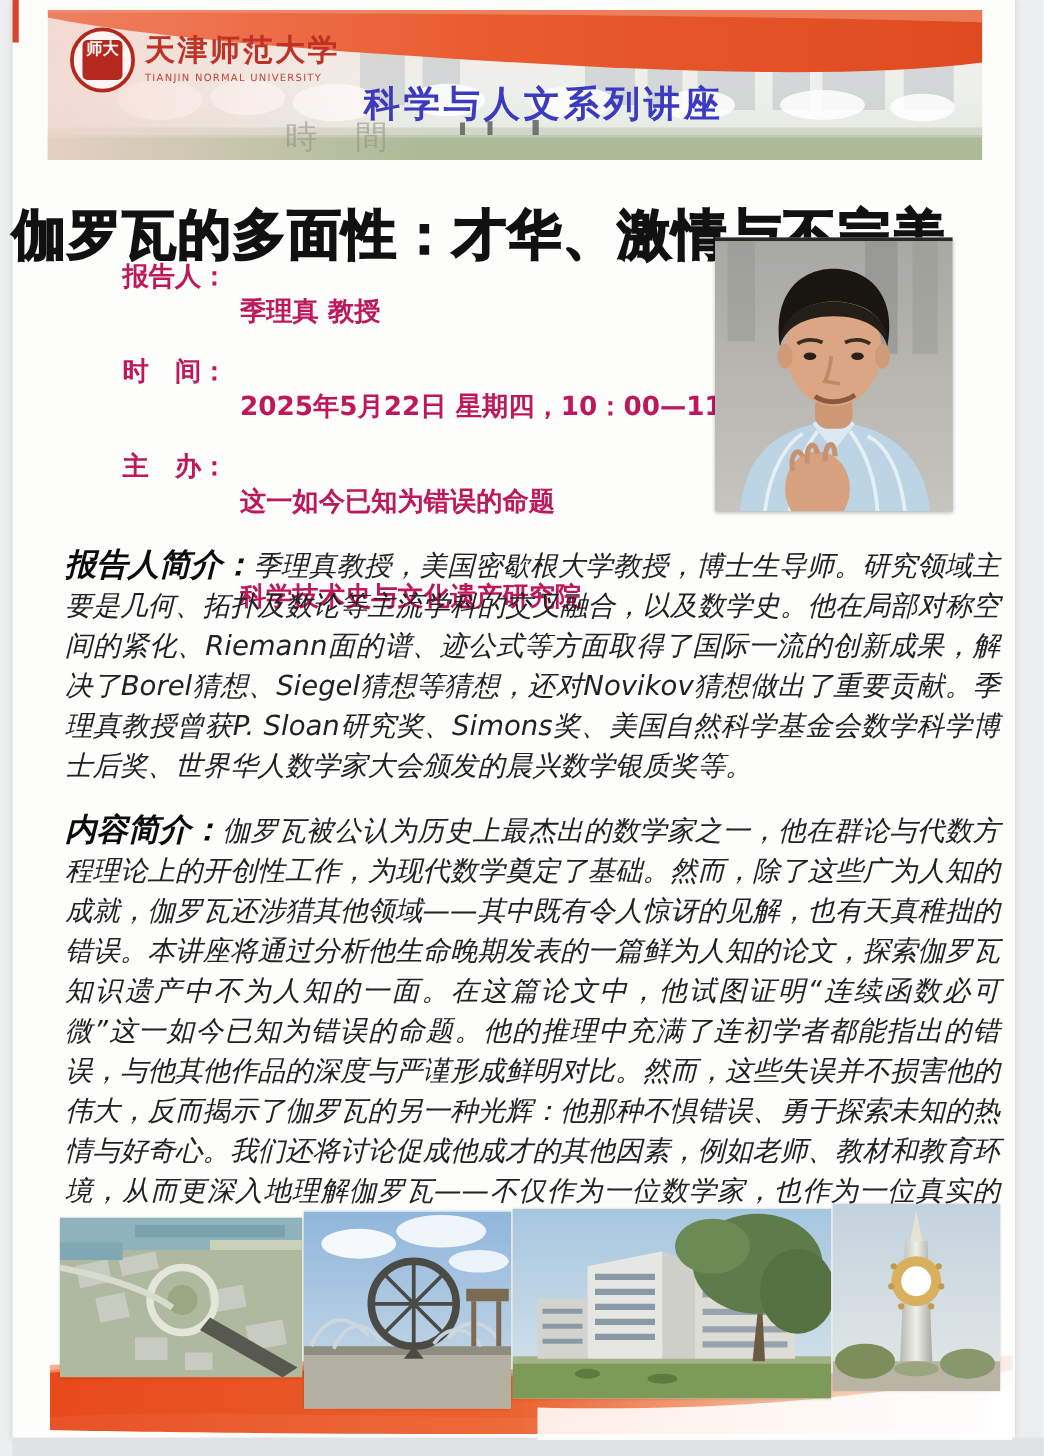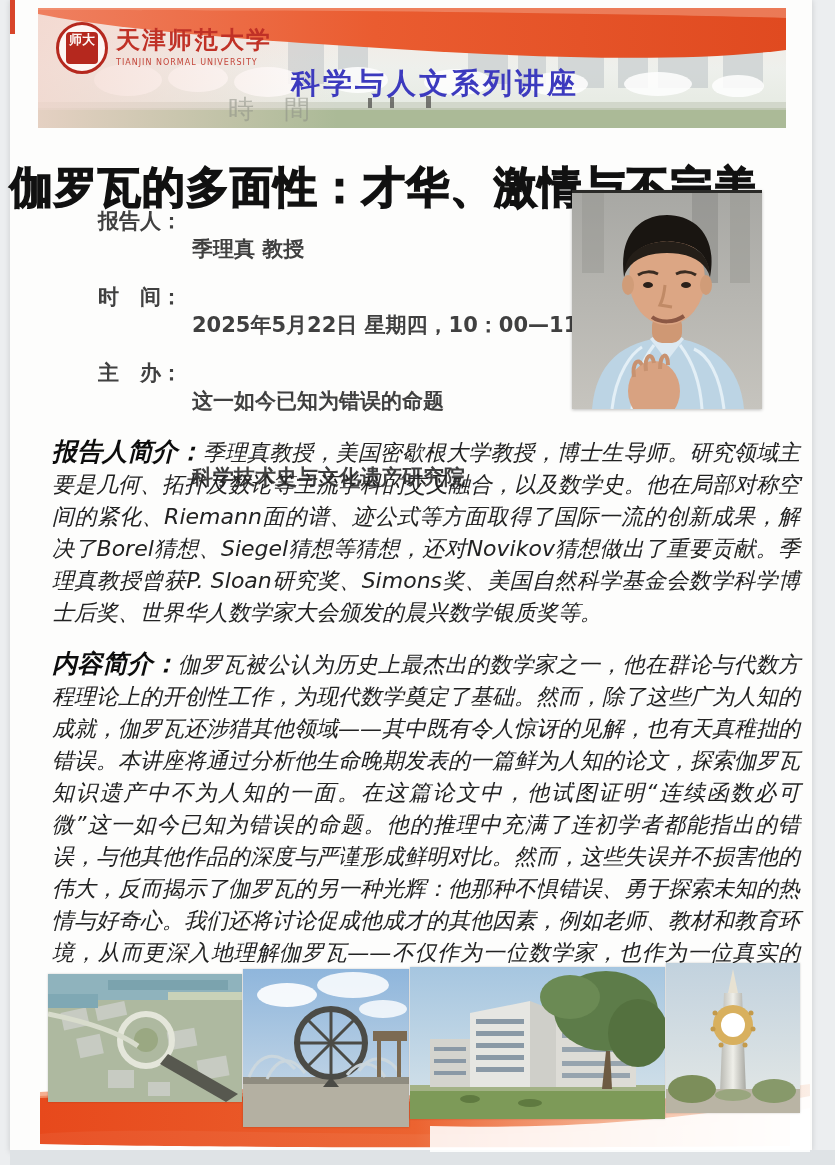--- a/index.html
+++ b/index.html
@@ -38,21 +38,21 @@
   .uni-cn{font-size:24px;color:#c03126;font-weight:bold;font-family:"DejaVu Serif","Liberation Serif",serif;letter-spacing:2px;text-align:right;}
   .uni-en{font-size:8px;color:#c4453a;letter-spacing:1px;margin-top:2px;font-weight:normal;}
   
   .main-title{
     position:absolute;left:0;top:130px;width:802px;text-align:left;
     font-size:43px;font-weight:900;color:#111;letter-spacing:1px;
     -webkit-text-stroke:1.5px #111;
   }
   
   .info{position:absolute;left:88px;top:208px;width:470px;}
-  .info-row{display:flex;font-size:21px;font-weight:bold;color:#404040;margin-bottom:22px;line-height:26px;}
+  .info-row{display:flex;font-size:21px;font-weight:bold;color:#be185d;margin-bottom:22px;line-height:26px;}
   .info-label{flex:0 0 94px;white-space:pre;}
   .info-value{white-space:pre;margin-top:28px;}
   
   .speaker-photo{
     position:absolute;left:562px;top:190px;width:190px;height:216px;
     border-top:3px solid #2a2a28;box-shadow:0 1px 3px rgba(0,0,0,.25);
     overflow:hidden;background:#b9b9b5;
   }
   
   .para{

